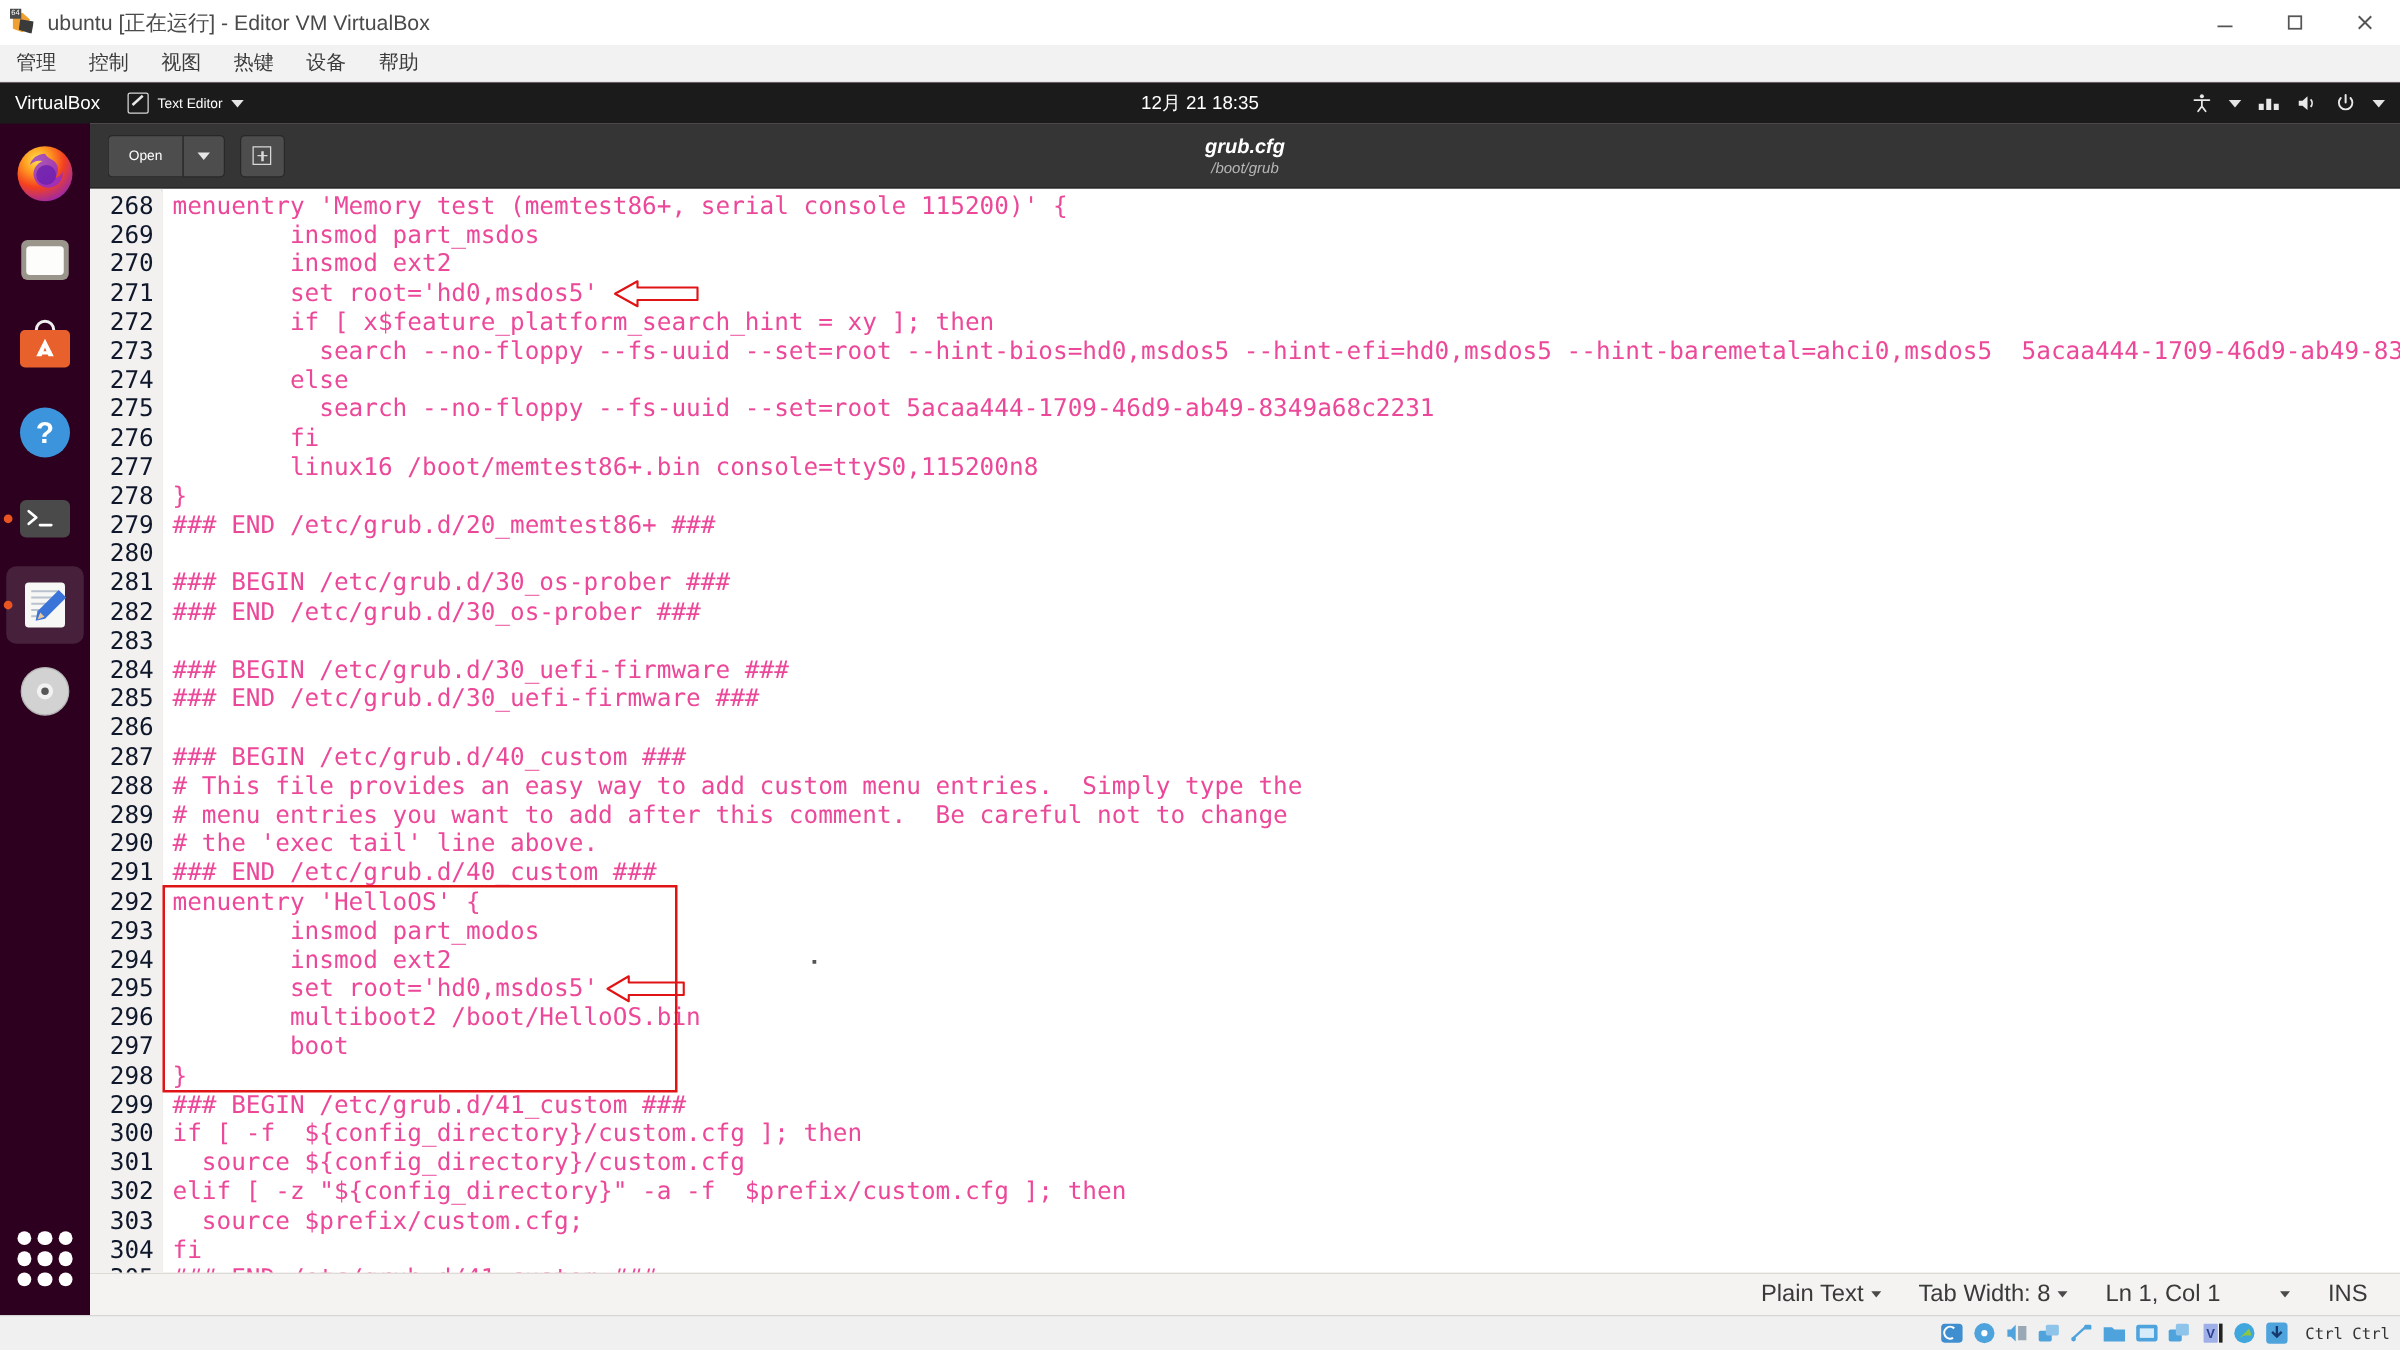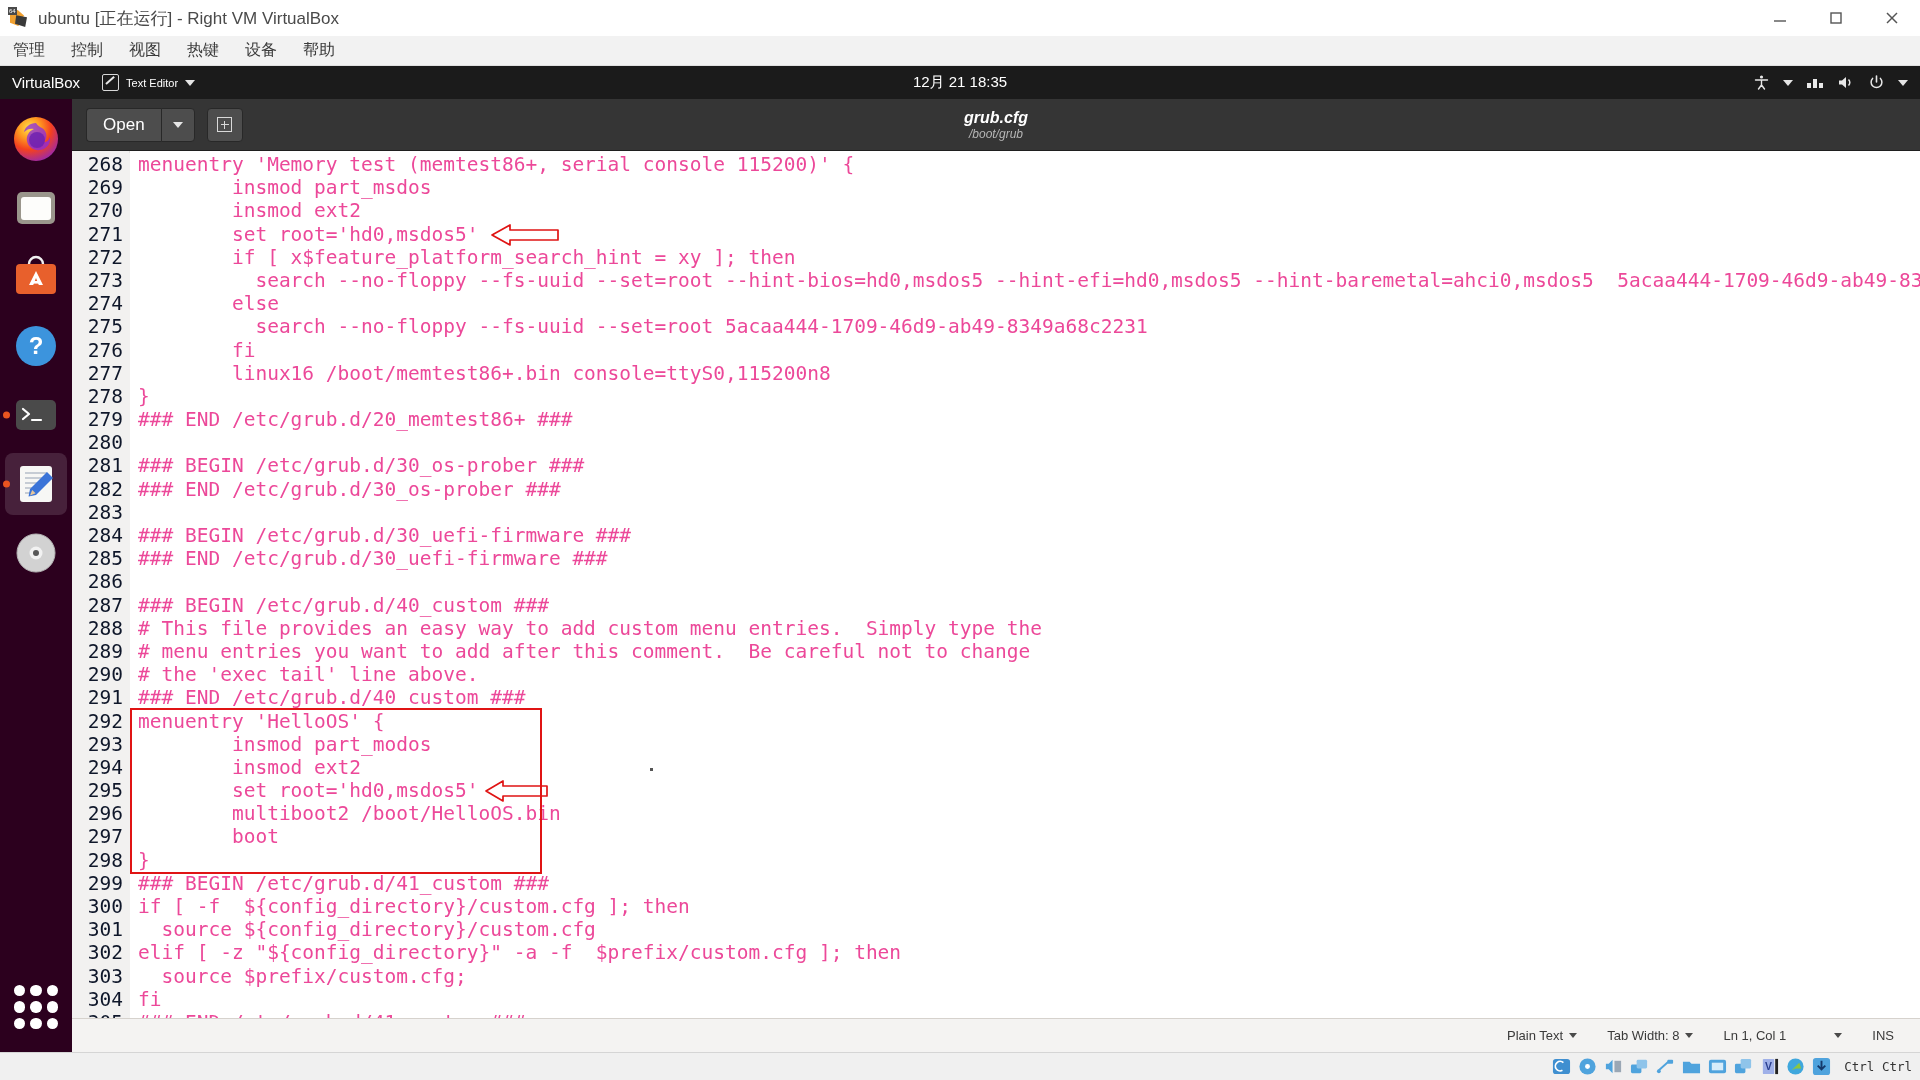--- a/index.html
+++ b/index.html
@@ -182,21 +182,21 @@
     background: #353535;
     display: flex; align-items: center;
     padding: 0 10px 0 14px;
     position: relative;
     border-bottom: 1px solid #1f1f1f;
   }
   .hdr-btn {
     background: #4d4d4d;
     border: 1px solid #282828;
     color: #ffffff;
-    font-size: 17px;
+    font-size: 11px;
     height: 34px;
     display: flex; align-items: center; justify-content: center;
     border-radius: 4px;
   }
   #open-btn {
     padding: 0 16px;
     border-top-right-radius: 0; border-bottom-right-radius: 0;
     border-right: none;
   }
   #open-dropdown {
@@ -315,21 +315,21 @@
 
   
   #editor-statusbar {
     height: 34px; flex: none;
     background: #f4f3f2;
     border-top: 1px solid #d6d2cd;
     display: flex; align-items: center;
     justify-content: flex-end;
     gap: 30px;
     padding-right: 26px;
-    font-size: 13px; color: #3a3a3a;
+    font-size: 19px; color: #3a3a3a;
   }
   .sb-item { display: flex; align-items: center; gap: 6px; }
   .caret-dark {
     width: 0; height: 0;
     border-left: 4.5px solid transparent;
     border-right: 4.5px solid transparent;
     border-top: 5.5px solid #4a4a4a;
   }
 
   
@@ -354,21 +354,21 @@
 <body>
 
 <div id="vbox-window">
 
   <div id="vbox-titlebar">
     <div id="vbox-appicon">
       <div class="vb-c1"></div>
       <div class="vb-c2"></div>
       <div class="vb-badge">64</div>
     </div>
-    <div id="vbox-title-text">ubuntu [正在运行] - Right VM VirtualBox</div>
+    <div id="vbox-title-text">ubuntu [正在运行] - Editor VM VirtualBox</div>
     <div id="vbox-wincontrols">
       <div class="vb-wc">
         <svg width="18" height="18" viewBox="0 0 18 18">
             <line x1="3" y1="12" x2="15" y2="12" stroke="#555" stroke-width="1.4"></line>
           </svg>
       </div>
       <div class="vb-wc">
         <svg width="18" height="18" viewBox="0 0 18 18">
             <rect x="4" y="4" width="10" height="10" fill="none" stroke="#555" stroke-width="1.4"></rect>
           </svg>

